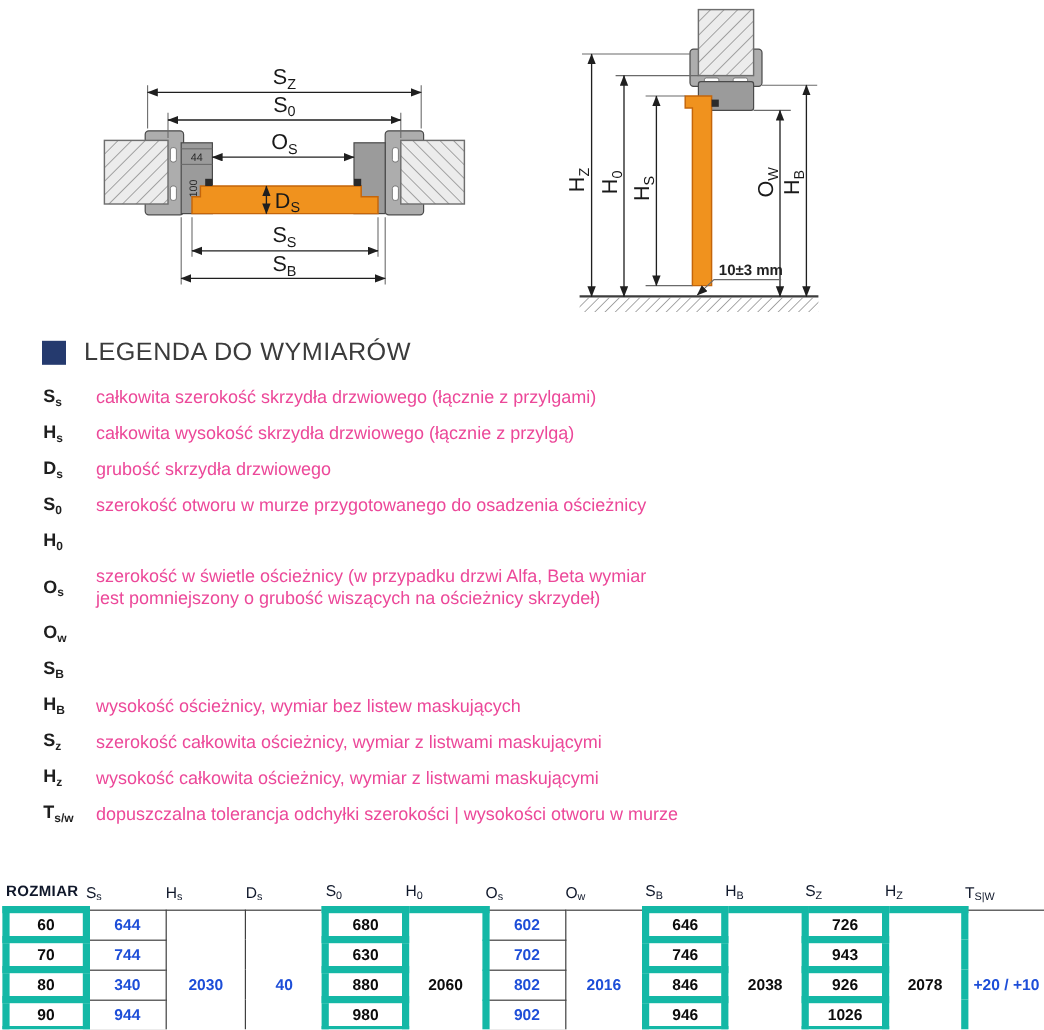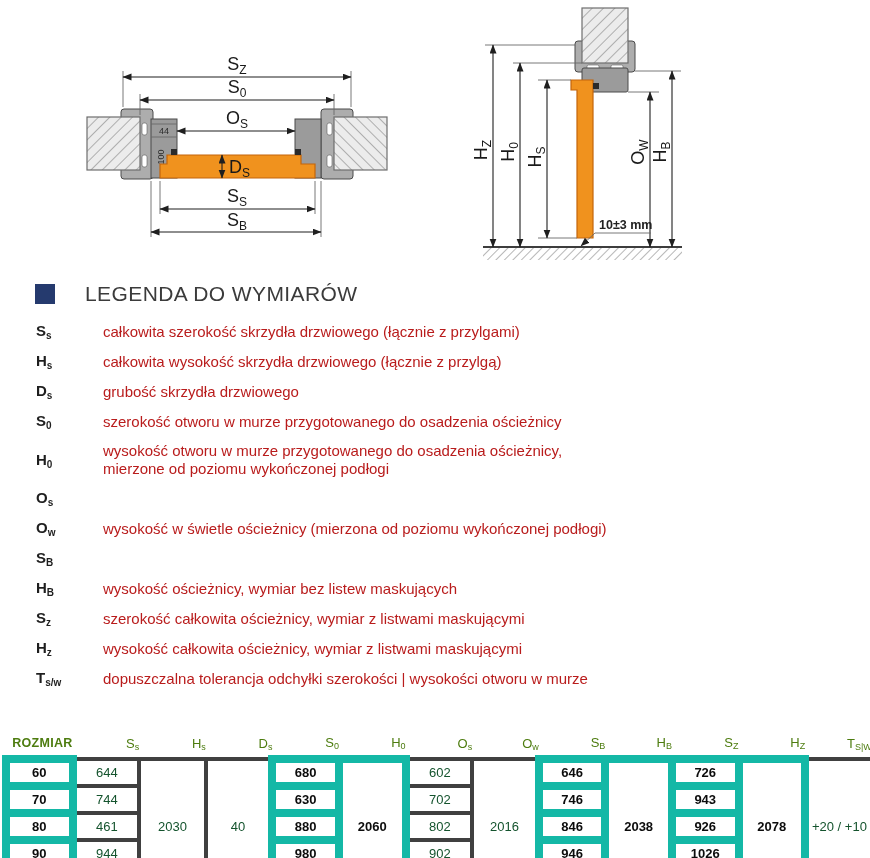--- a/index.html
+++ b/index.html
@@ -7,40 +7,40 @@
         font-family:"Liberation Sans", sans-serif;color:#2d2d2d;}
   
   .diagrams{position:absolute;left:0;top:0;}
   .dim{stroke:#1f1f1f;stroke-width:1.1;fill:none;}
   .ext{stroke:#6a6a6a;stroke-width:0.9;fill:none;}
   .dimtext{font-family:"Liberation Sans",sans-serif;font-size:18px;fill:#191919;}
   .dimsub{font-size:12px;}
   .tinytext{font-family:"Liberation Sans",sans-serif;font-size:9px;fill:#2b2b2b;}
   .gaptext{font-family:"Liberation Sans",sans-serif;font-size:12.5px;font-weight:600;fill:#222;}
   
-  .legend-head{position:absolute;left:35px;top:282px;display:flex;align-items:center;gap:30px;}
+  .legend-head{position:absolute;left:35px;top:282px;display:flex;align-items:center;gap:15px;}
   .legend-square{width:20px;height:20px;}
   .legend-title{font-size:21px;letter-spacing:.4px;color:#3b3b3b;}
   .legend-list{position:absolute;left:36px;top:322px;width:800px;}
   .lrow{display:flex;align-items:center;margin-bottom:11px;}
   .lsym{width:44px;flex:0 0 44px;font-size:15px;font-weight:700;color:#1e1e1e;}
   .lsym sub{font-size:10px;font-weight:700;vertical-align:-3px;}
-  .ldesc{font-size:15px;line-height:18px;color:#b91c1c;white-space:pre-line;margin-left:23px;}
+  .ldesc{font-size:15px;line-height:18px;color:#ec4899;white-space:pre-line;}
   
   .tblwrap{position:absolute;left:2px;top:731px;width:866px;}
   table.dims{border-collapse:collapse;table-layout:fixed;width:866px;
              font-family:"Liberation Sans",sans-serif;}
   table.dims col{width:66.6px;}
-  table.dims th{border:none;font-weight:400;font-size:13px;color:#4d7c0f;height:24px;
-                text-align:right;vertical-align:middle;padding:0;margin-top:20px;}
+  table.dims th{border:none;font-weight:400;font-size:13px;color:#0f172a;height:24px;
+                text-align:left;vertical-align:middle;padding:0;margin-top:20px;}
   table.dims th.first{font-weight:600;font-size:12.5px;letter-spacing:.3px;}
   table.dims th sub{font-size:9px;vertical-align:-2px;}
   table.dims td{height:19px;padding:0;text-align:center;vertical-align:middle;font-size:13px;}
-  td.b{border:8px solid #14b8a6;font-weight:700;color:#0c0c0c;}
-  td.g{border:4px solid #404040;font-weight:400;color:#14532d;}
+  td.b{border:6px solid #14b8a6;font-weight:700;color:#0c0c0c;}
+  td.g{border:1px solid #404040;font-weight:700;color:#1d4ed8;}
 </style>
 </head>
 <body>
 
 <div class="page">
 
   <svg class="diagrams" width="870" height="272" viewBox="0 0 870 272">
     <defs>
       <marker id="arw" orient="auto-start-reverse" markerUnits="userSpaceOnUse" markerWidth="10" markerHeight="8" refX="8.5" refY="3.5">
         <path d="M0,0 L9,3.5 L0,7 Z" fill="#1f1f1f"></path>
@@ -170,29 +170,28 @@
     <div class="lrow">
       <span class="lsym"><span>D</span><sub>s</sub></span>
       <span class="ldesc">grubość skrzydła drzwiowego</span>
     </div>
     <div class="lrow">
       <span class="lsym"><span>S</span><sub>0</sub></span>
       <span class="ldesc">szerokość otworu w murze przygotowanego do osadzenia ościeżnicy</span>
     </div>
     <div class="lrow">
       <span class="lsym"><span>H</span><sub>0</sub></span>
-      <span class="ldesc">wysokość otworu w murze przygotowanego do osadzenia ościeżnicy,
-mierzone od poziomu wykończonej podłogi</span>
     </div>
     <div class="lrow">
       <span class="lsym"><span>O</span><sub>s</sub></span>
+      <span class="ldesc">szerokość w świetle ościeżnicy (w przypadku drzwi Alfa, Beta wymiar
+jest pomniejszony o grubość wiszących na ościeżnicy skrzydeł)</span>
     </div>
     <div class="lrow">
       <span class="lsym"><span>O</span><sub>w</sub></span>
-      <span class="ldesc">wysokość w świetle ościeżnicy (mierzona od poziomu wykończonej podłogi)</span>
     </div>
     <div class="lrow">
       <span class="lsym"><span>S</span><sub>B</sub></span>
     </div>
     <div class="lrow">
       <span class="lsym"><span>H</span><sub>B</sub></span>
       <span class="ldesc">wysokość ościeżnicy, wymiar bez listew maskujących</span>
     </div>
     <div class="lrow">
       <span class="lsym"><span>S</span><sub>z</sub></span>
@@ -259,21 +258,21 @@
       <tr>
         <td class="b">70</td>
         <td class="g">744</td>
         <td class="b">630</td>
         <td class="g">702</td>
         <td class="b">746</td>
         <td class="b">943</td>
       </tr>
       <tr>
         <td class="b">80</td>
-        <td class="g">461</td>
+        <td class="g">340</td>
         <td class="b">880</td>
         <td class="g">802</td>
         <td class="b">846</td>
         <td class="b">926</td>
       </tr>
       <tr>
         <td class="b">90</td>
         <td class="g">944</td>
         <td class="b">980</td>
         <td class="g">902</td>

